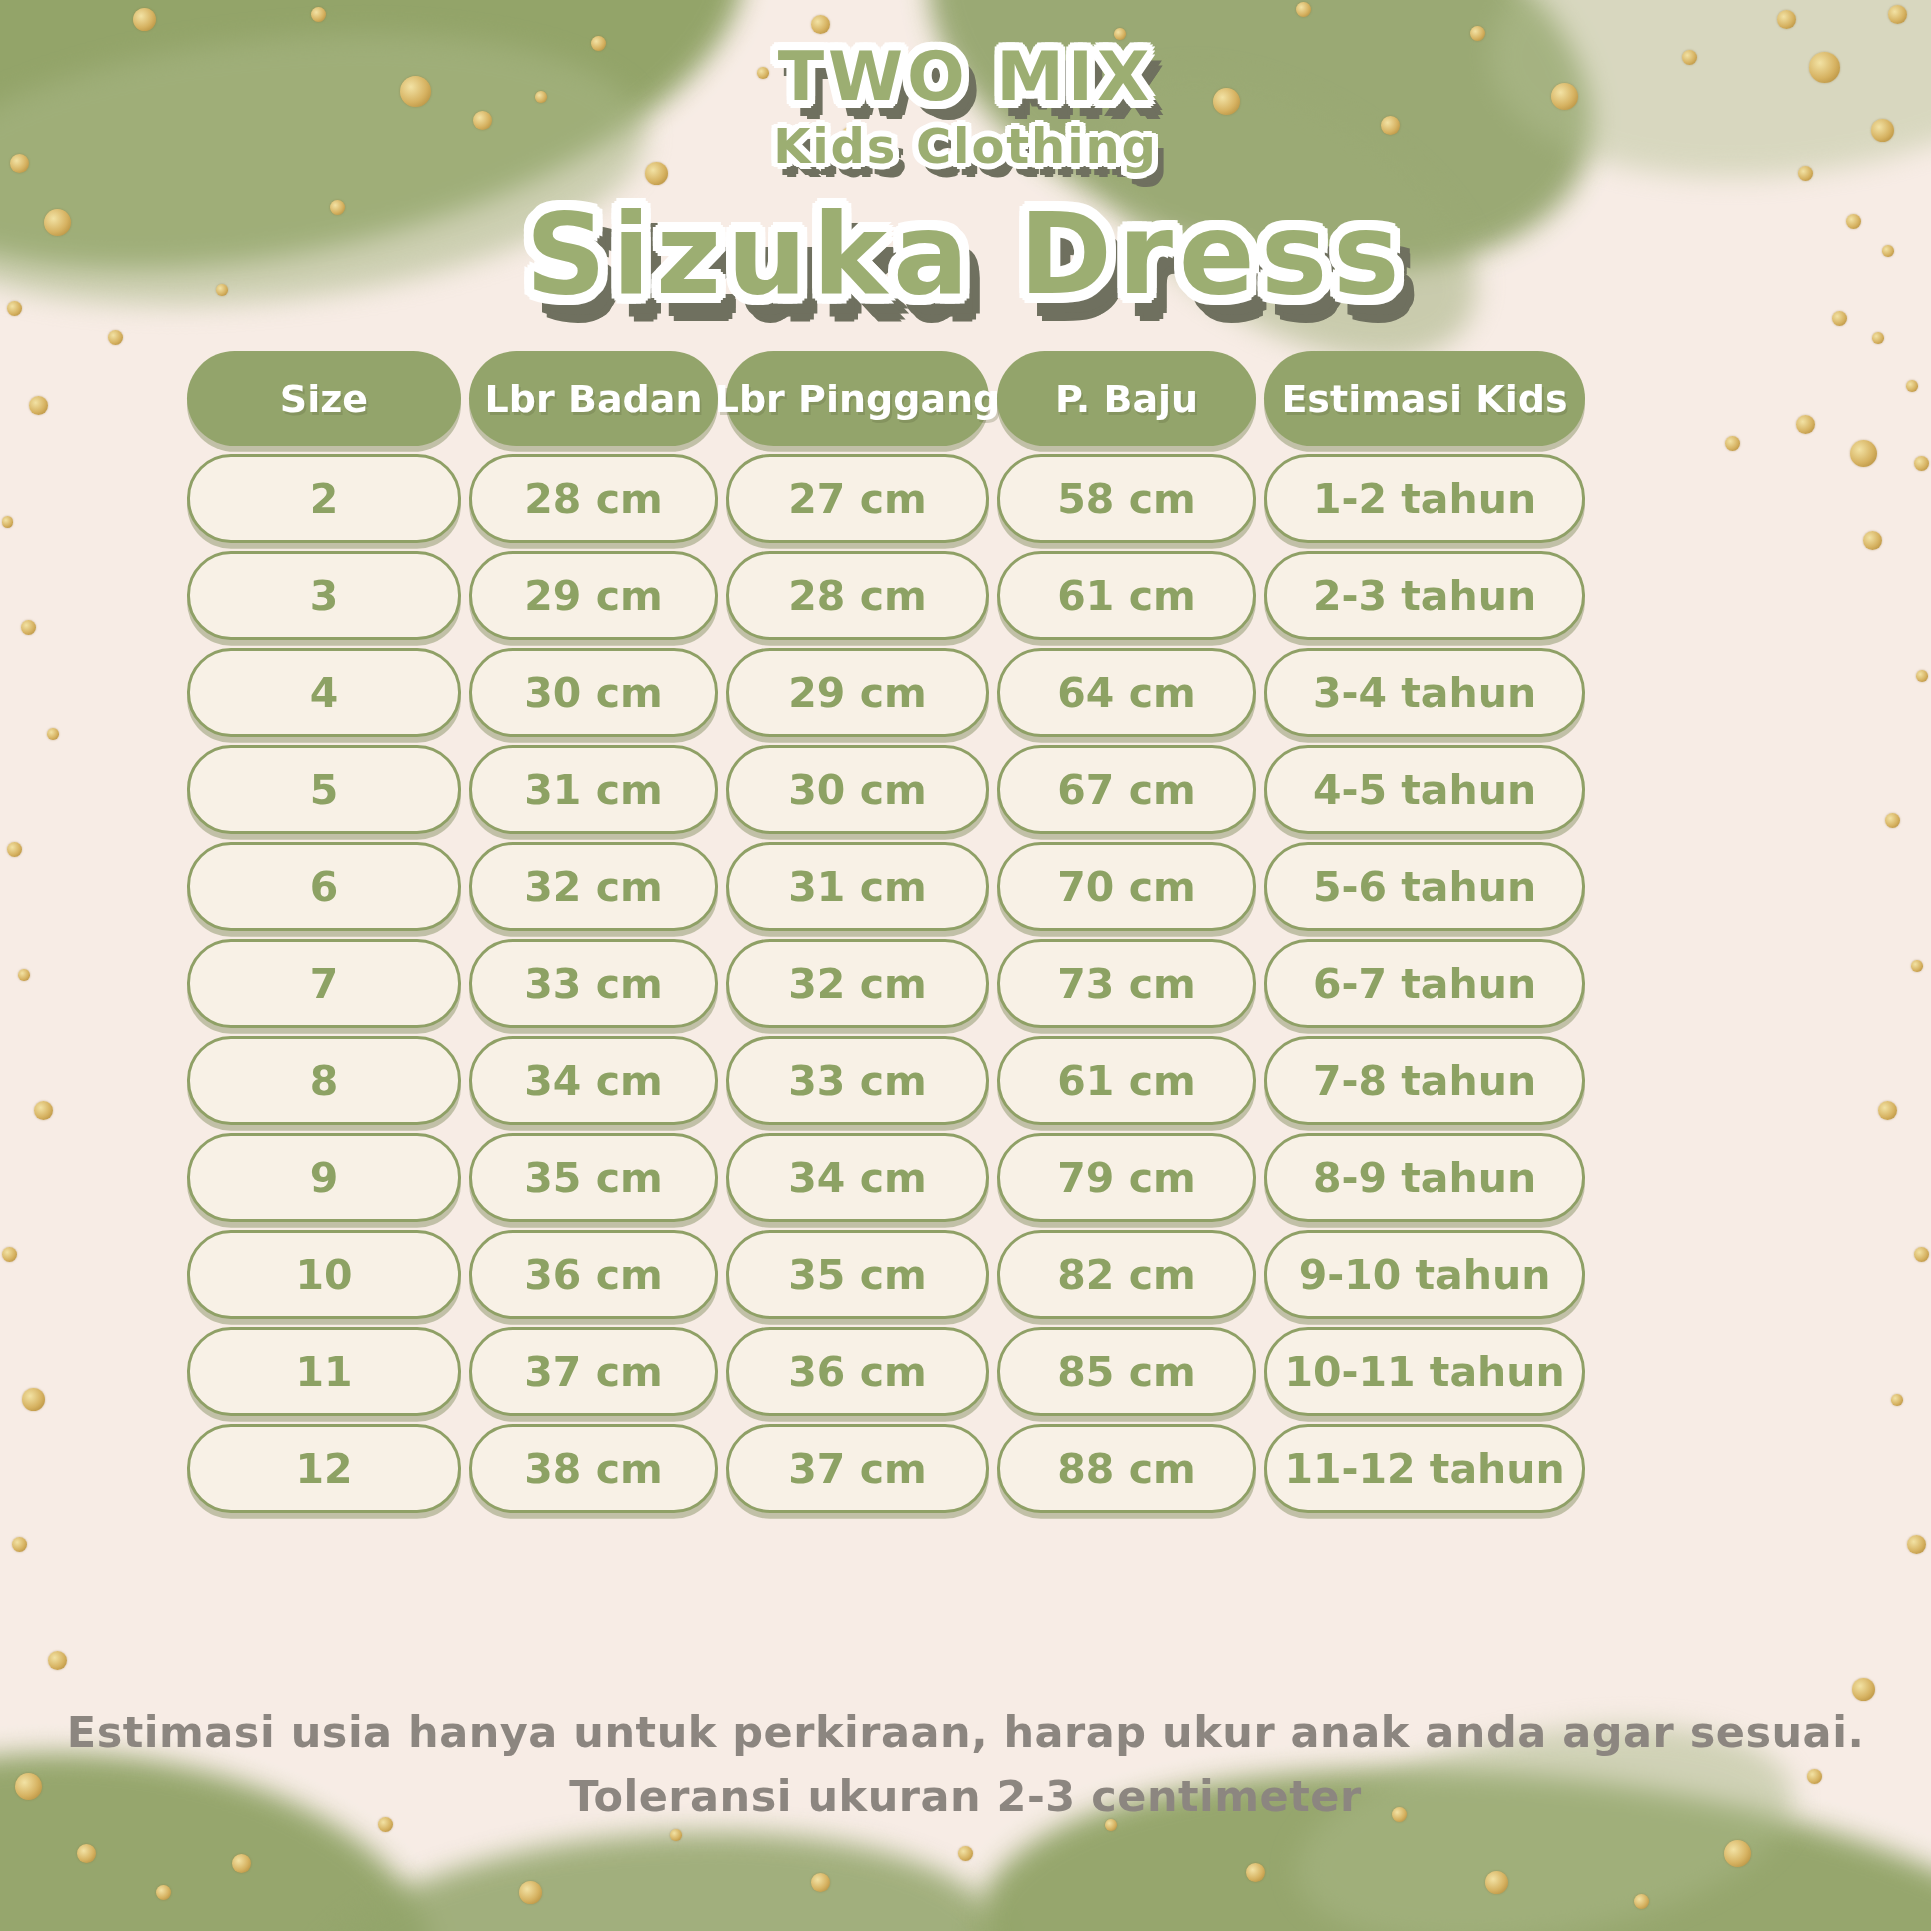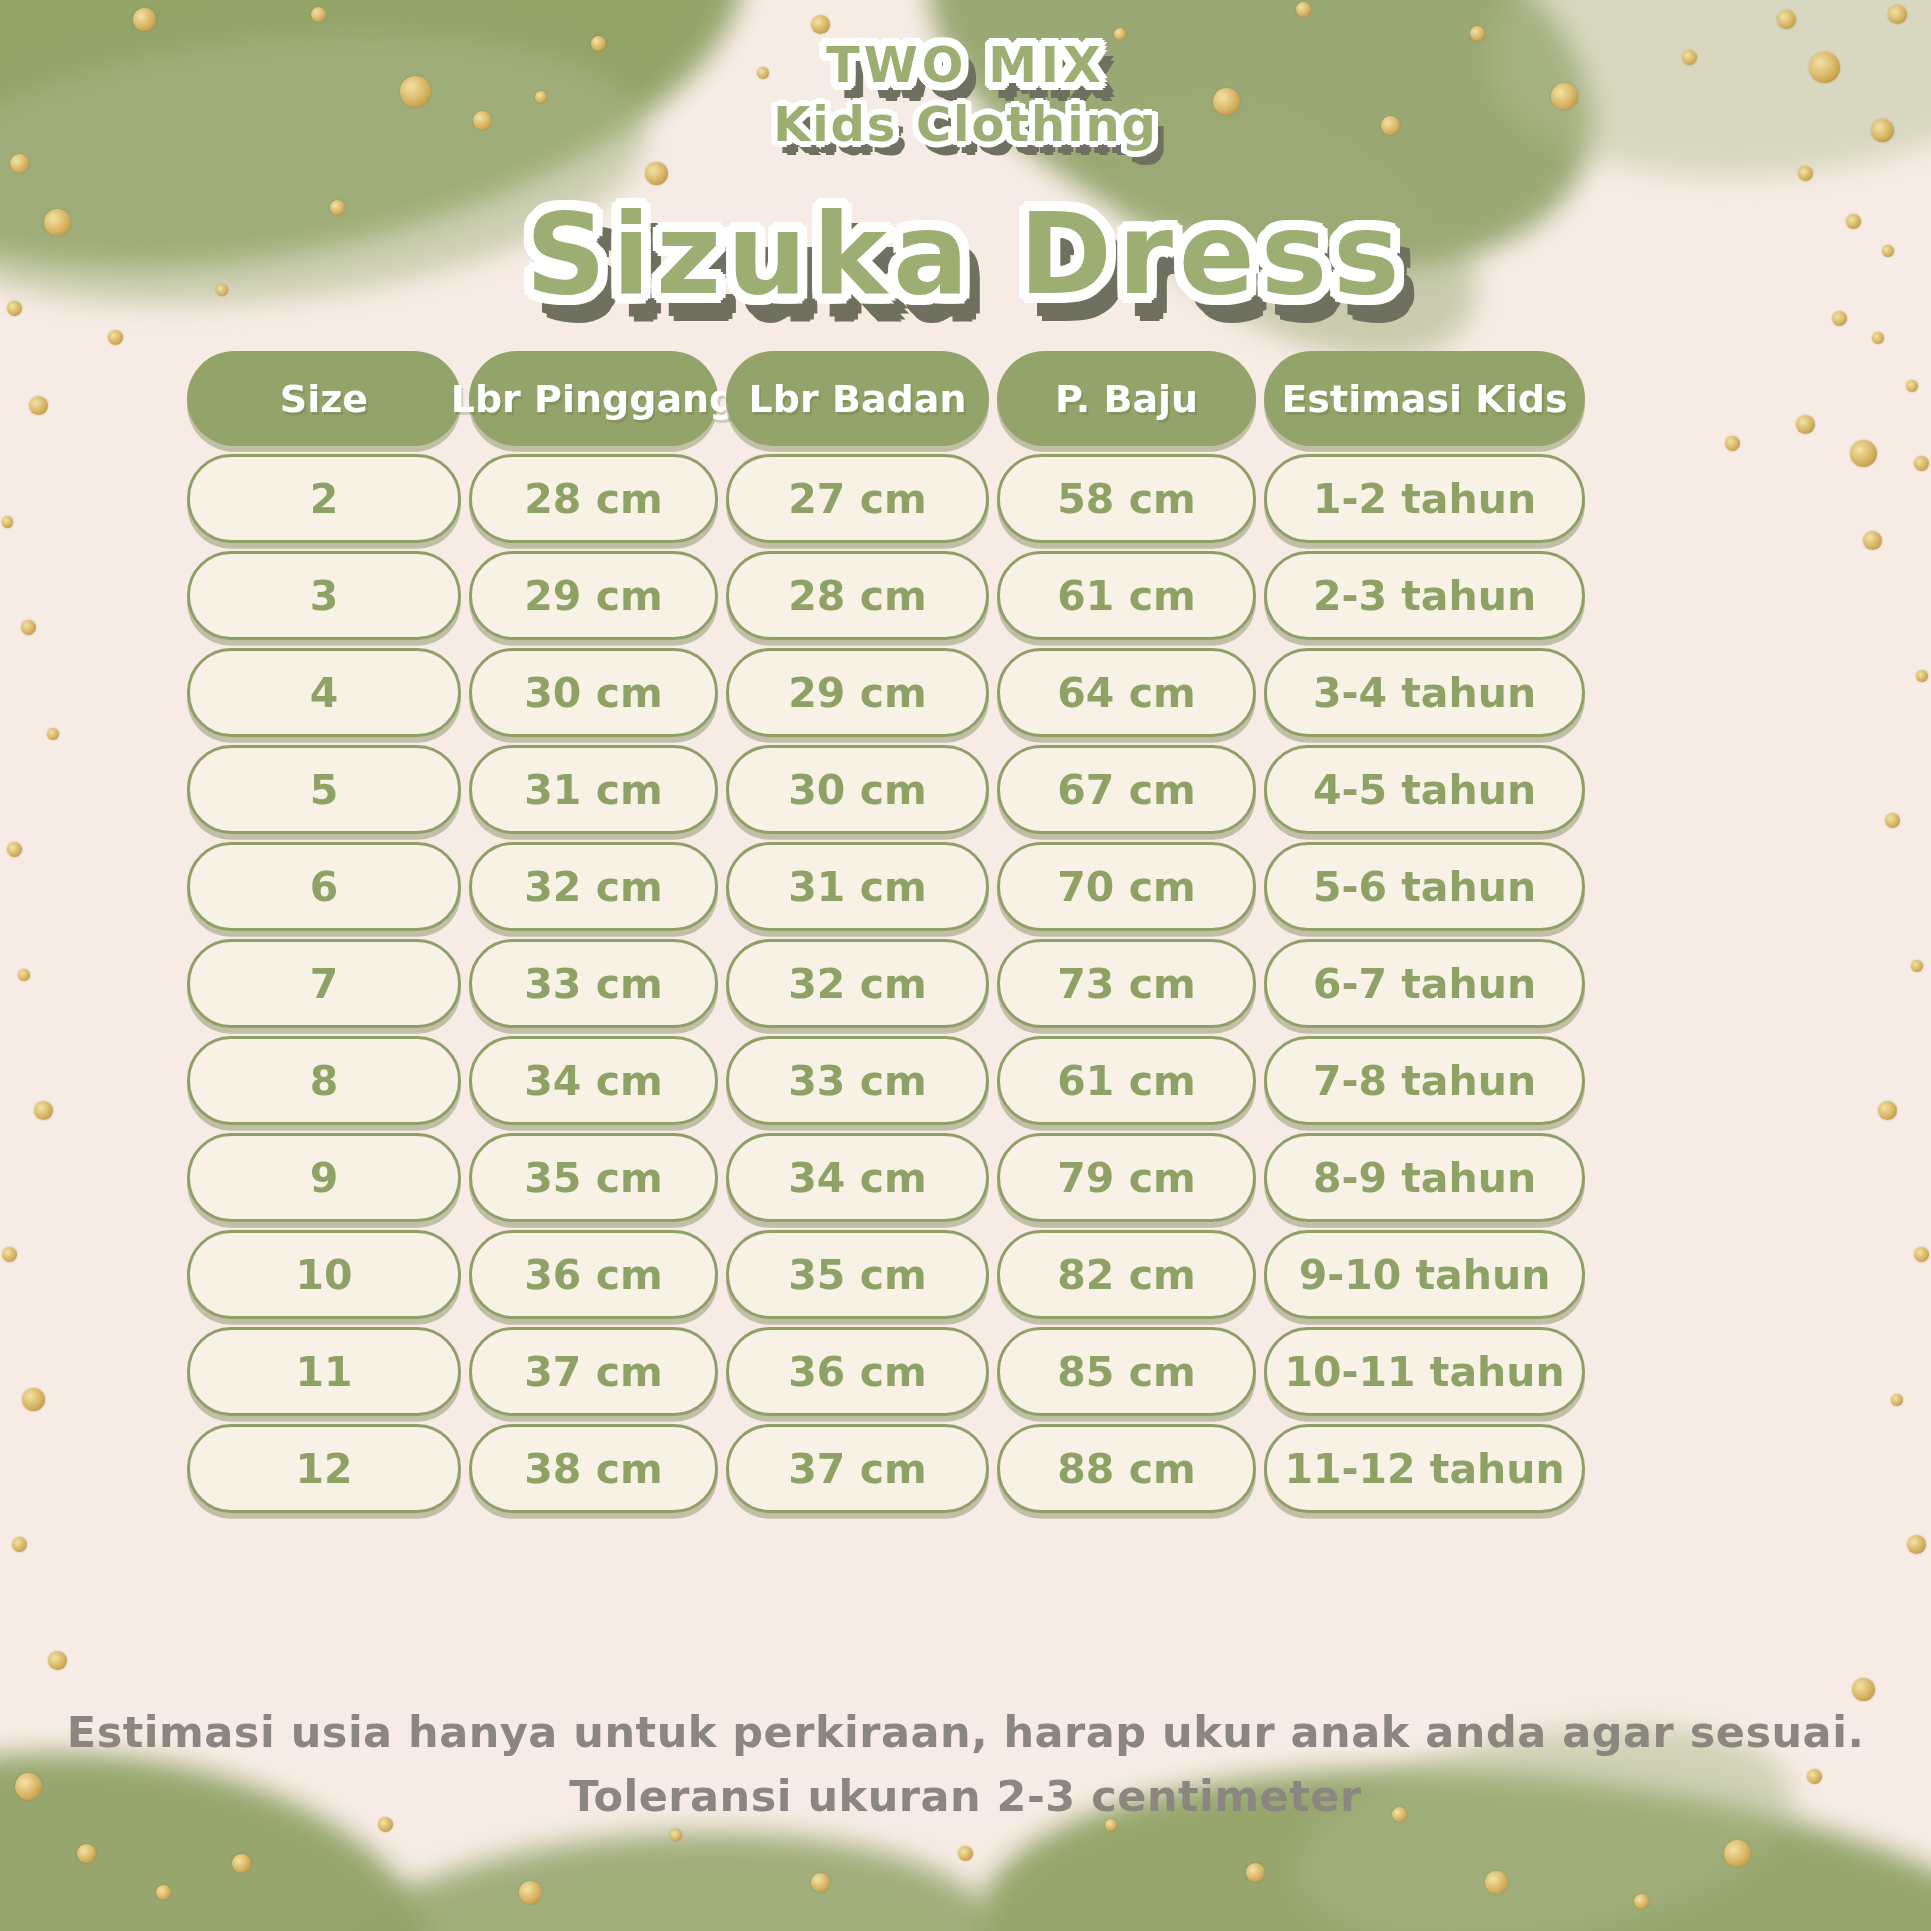--- a/index.html
+++ b/index.html
@@ -31,21 +31,21 @@
   .b6{left:-203px;top:1757px;width:637px;height:338px;background:#8ea163;opacity:.92;transform:rotate(8deg);}
   .b7{left:309px;top:1834px;width:695px;height:261px;background:#93a56b;opacity:.85;transform:rotate(-4deg);}
   .b8{left:975px;top:1777px;width:1130px;height:396px;background:#8ea163;opacity:.92;transform:rotate(6deg);}
   .b9{left:1294px;top:1733px;width:502px;height:203px;background:#aab888;opacity:.5;transform:rotate(-10deg);}
   .dot{position:absolute;border-radius:50%;
     background:radial-gradient(circle at 35% 35%,#f2e2a4,#d6b261 55%,#aa8231);
     box-shadow:0 0 1.9px rgba(140,105,40,.5);}
   
   .bubble{color:var(--green-title);font-weight:bold;text-align:center;white-space:nowrap;}
   .brand1{
-    font-size:49px;letter-spacing:3.9px;
+    font-size:68px;letter-spacing:3.9px;
     text-shadow:
       -7.7px 0 0 #fff,7.7px 0 0 #fff,0 -7.7px 0 #fff,0 7.7px 0 #fff,
       -5.8px -5.8px 0 #fff,5.8px -5.8px 0 #fff,-5.8px 5.8px 0 #fff,5.8px 5.8px 0 #fff,
       -7.7px -3.9px 0 #fff,7.7px -3.9px 0 #fff,-7.7px 3.9px 0 #fff,7.7px 3.9px 0 #fff,
       -3.9px -7.7px 0 #fff,3.9px -7.7px 0 #fff,-3.9px 7.7px 0 #fff,3.9px 7.7px 0 #fff,
       9.7px 14.5px 0 var(--shadow-gray),15.4px 14.5px 0 var(--shadow-gray),
       12.6px 19.3px 0 var(--shadow-gray),5.8px 16.4px 0 var(--shadow-gray),
       14.5px 9.7px 0 var(--shadow-gray);
   }
   .brand2{
@@ -194,22 +194,22 @@
 
   <header>
     <div class="bubble brand1">TWO MIX</div>
     <div class="bubble brand2">Kids Clothing</div>
   </header>
 
   <h1 class="bubble title">Sizuka Dress</h1>
 
   <main class="table" id="size-table">
       <div class="hcell">Size</div>
+      <div class="hcell">Lbr Badan</div>
       <div class="hcell">Lbr Pinggang</div>
-      <div class="hcell">Lbr Badan</div>
       <div class="hcell">P. Baju</div>
       <div class="hcell">Estimasi Kids</div>
       <div class="cell">2</div>
       <div class="cell">28 cm</div>
       <div class="cell">27 cm</div>
       <div class="cell">58 cm</div>
       <div class="cell">1-2 tahun</div>
       <div class="cell">3</div>
       <div class="cell">29 cm</div>
       <div class="cell">28 cm</div>

